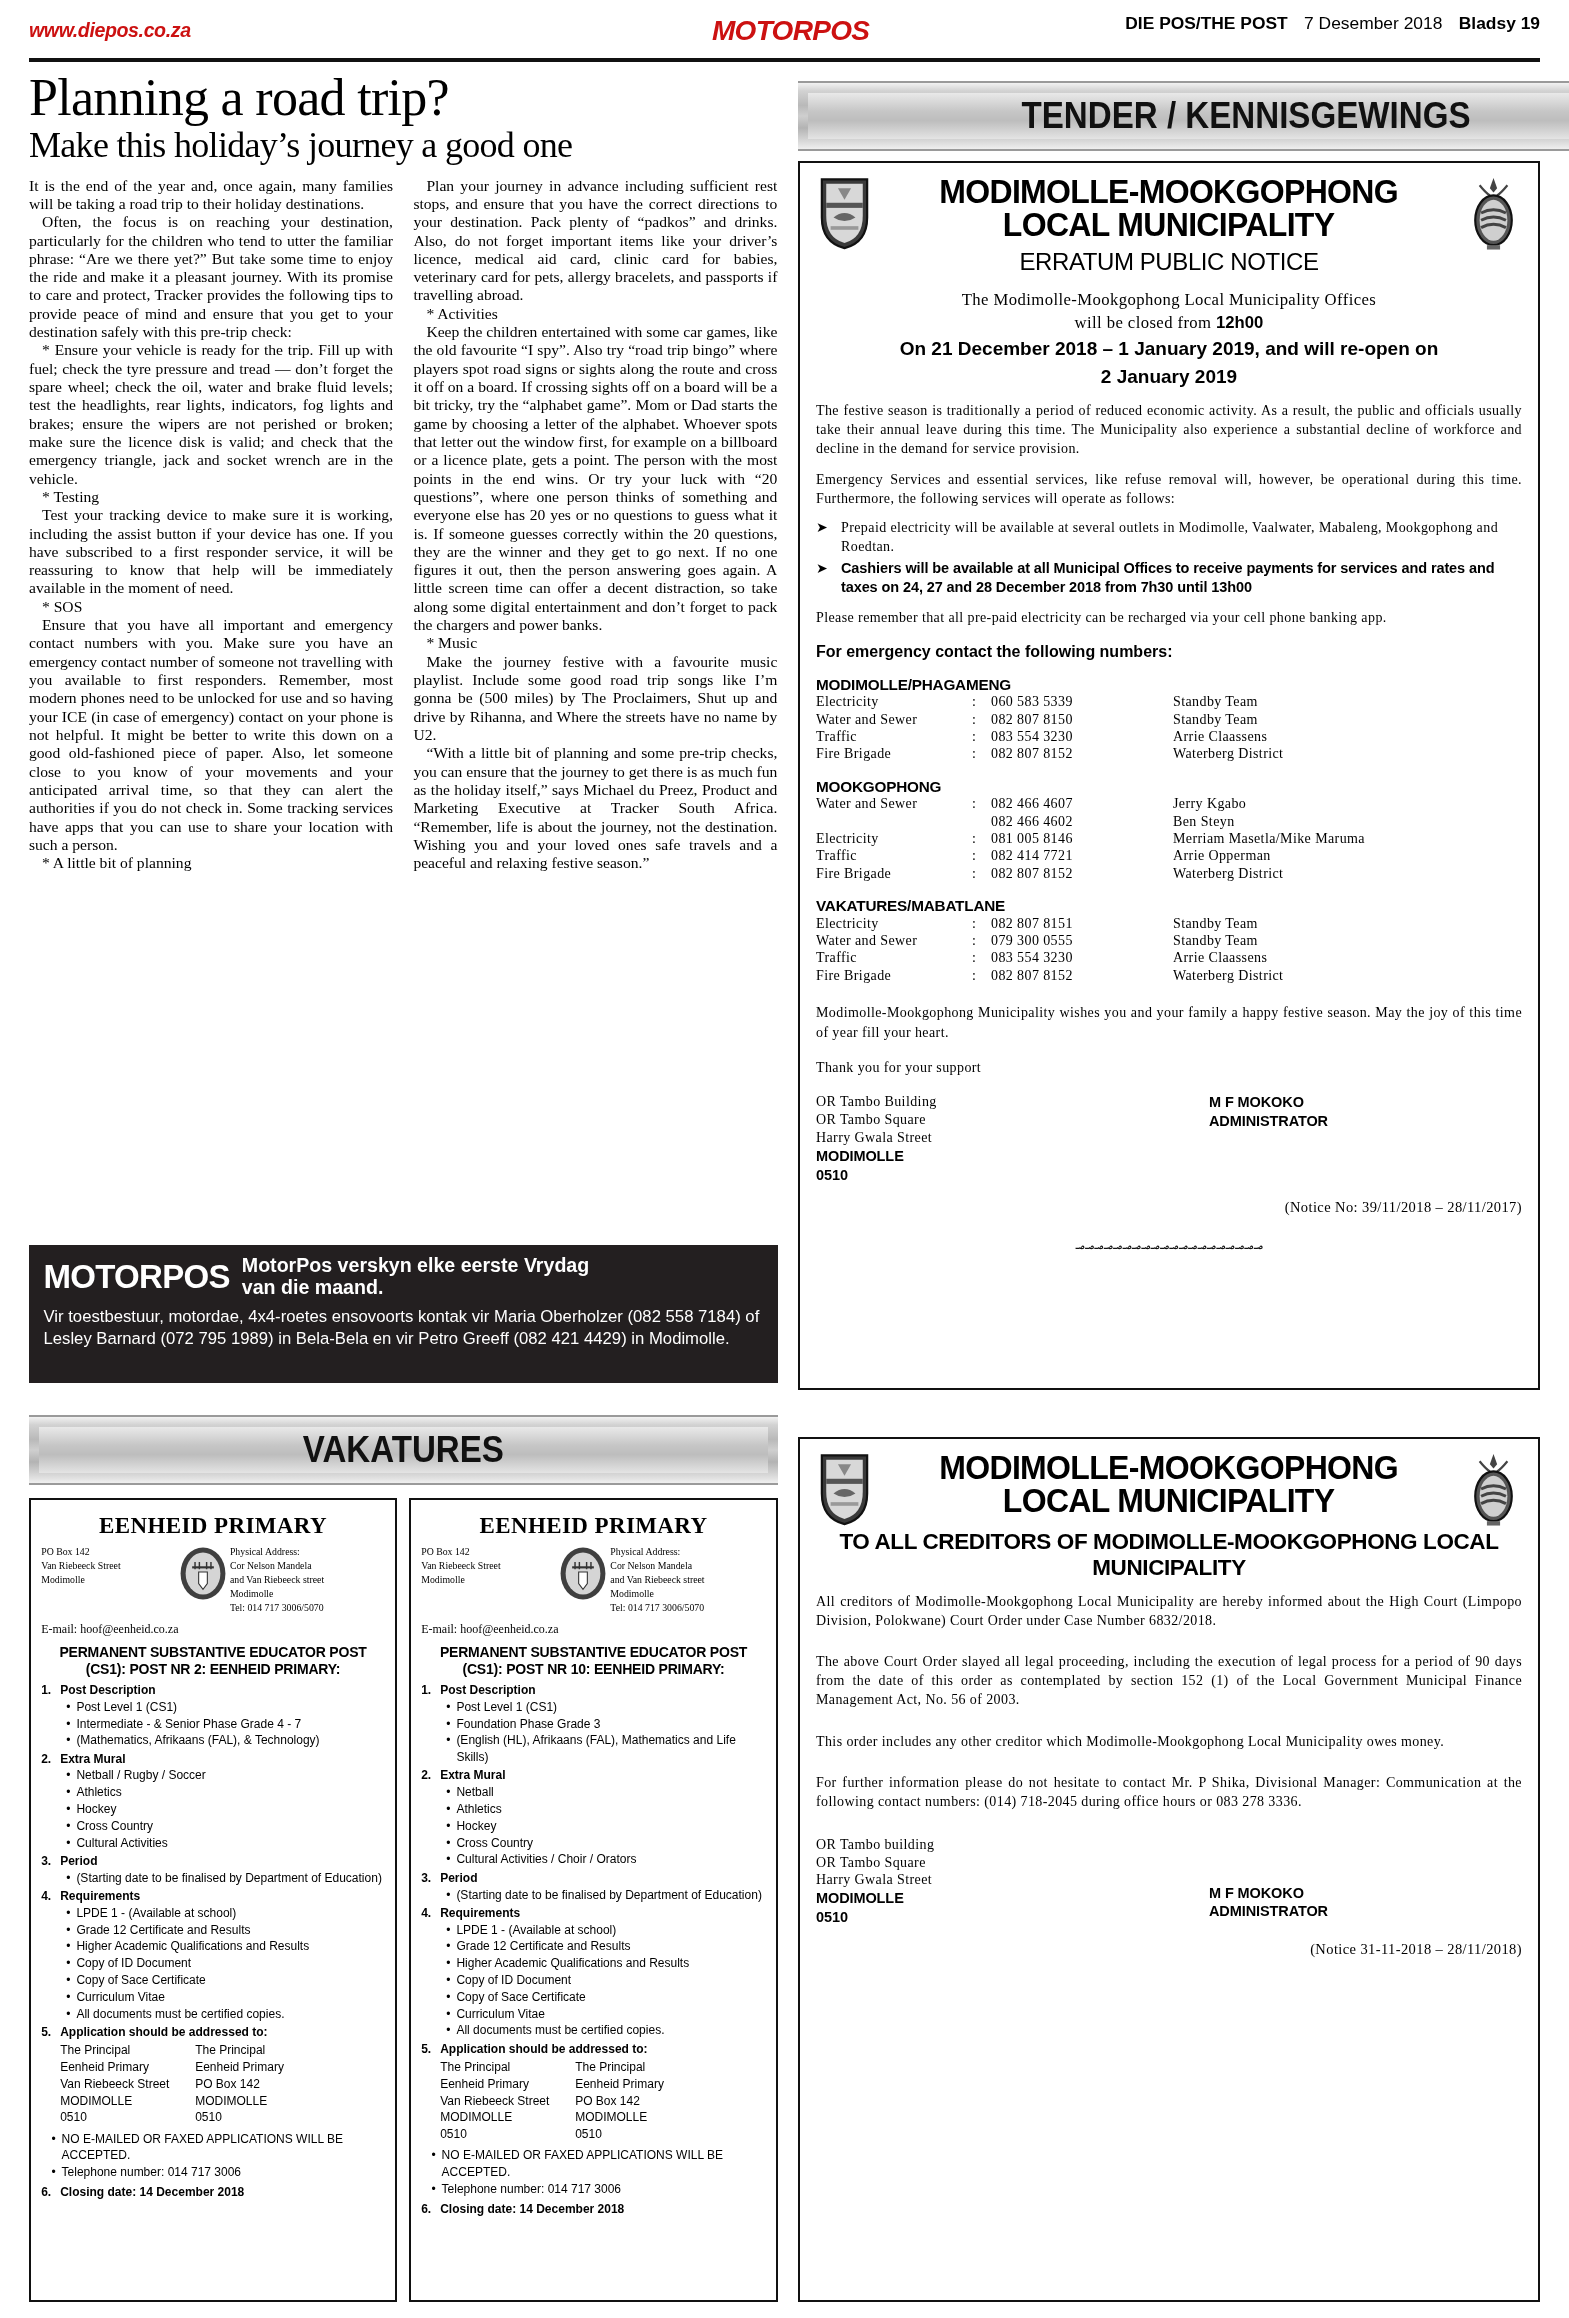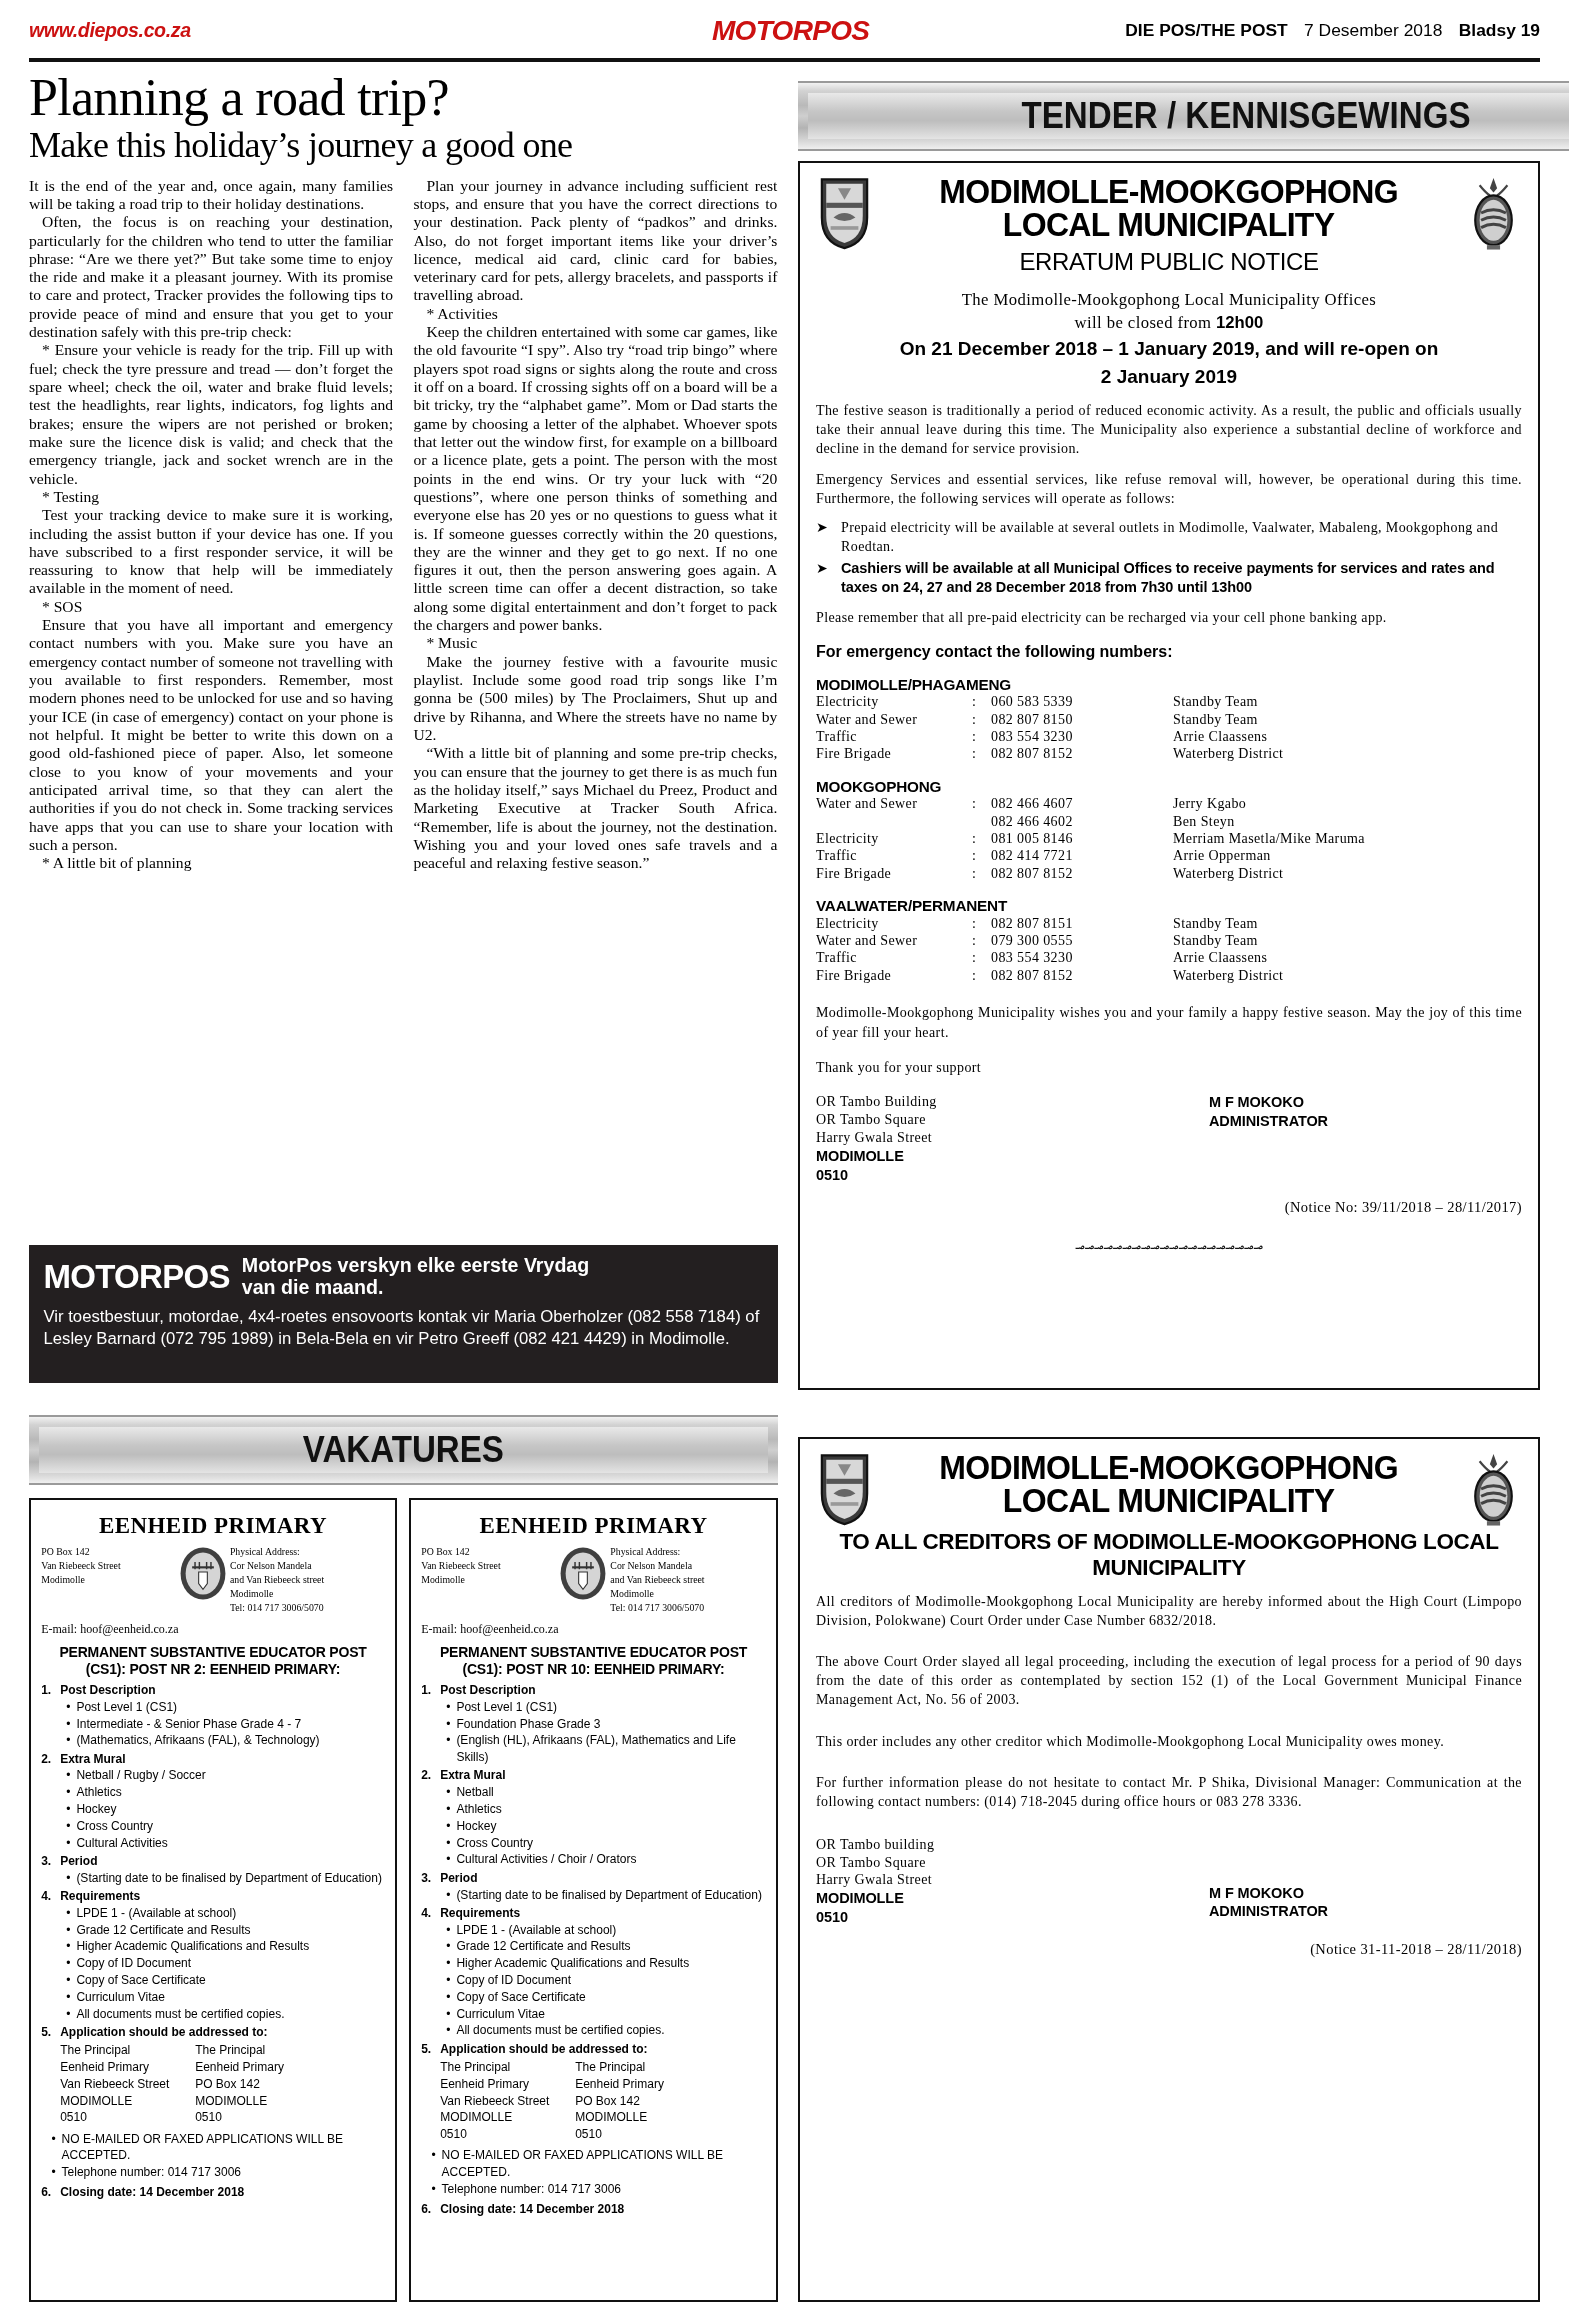--- a/index.html
+++ b/index.html
@@ -3,21 +3,21 @@
 <meta charset="utf-8">
 <style>
   html,body{margin:0;padding:0;background:#fff;}
   body{width:1569px;height:2319px;font-family:"Liberation Serif",serif;color:#000;position:relative;}
   .page{width:1569px;height:2319px;position:relative;box-sizing:border-box;padding:4px;}
 
   
   .masthead{position:absolute;left:29px;top:13px;width:1511px;height:45px;}
   .mh-url{position:absolute;left:0;top:5.8px;font-family:"Liberation Sans",sans-serif;font-weight:bold;font-style:italic;font-size:19.6px;color:#cc1111;letter-spacing:-0.4px;}
   .mh-title{position:absolute;left:683px;top:1.5px;font-family:"Liberation Sans",sans-serif;font-weight:bold;font-style:italic;font-size:28px;color:#cc1111;letter-spacing:-0.7px;}
-  .mh-right{position:absolute;right:0;top:7px;font-family:"Liberation Sans",sans-serif;font-size:17.4px;font-weight:bold;white-space:nowrap;}
+  .mh-right{position:absolute;right:0;top:0;font-family:"Liberation Sans",sans-serif;font-size:17.4px;font-weight:bold;white-space:nowrap;}
   .mh-right .dt{font-weight:normal;margin-left:11.6px;}
   .mh-right .pg{margin-left:11.6px;}
   .mh-rule{position:absolute;left:29px;top:58px;width:1511px;height:3.6px;background:#111;}
 
   
   .leftcol{position:absolute;left:29px;top:73px;width:749px;}
   .headline{font-family:"Liberation Serif",serif;font-size:52px;line-height:.98;letter-spacing:-0.7px;margin:0 0 2.9px 0;font-weight:normal;}
   .subhead{font-family:"Liberation Serif",serif;font-size:36px;line-height:1.02;letter-spacing:-0.7px;margin:0 0 13px 0;font-weight:normal;}
 
   .artcols{display:flex;gap:20.4px;}
@@ -283,21 +283,21 @@
               <td class="c1">Fire Brigade</td>
               <td class="c2">:</td>
               <td class="c3">082 807 8152</td>
               <td class="c4">Waterberg District</td>
             </tr>
       </tbody>
         </table>
     </div>
 
     <div>
-      <div class="nt-area">VAALWATER/PERMANENT</div>
+      <div class="nt-area">VAKATURES/MABATLANE</div>
       <table class="ctbl">
         <tbody>
             <tr>
               <td class="c1">Electricity</td>
               <td class="c2">:</td>
               <td class="c3">082 807 8151</td>
               <td class="c4">Standby Team</td>
             </tr>
         <tr>
               <td class="c1">Water and Sewer</td>

